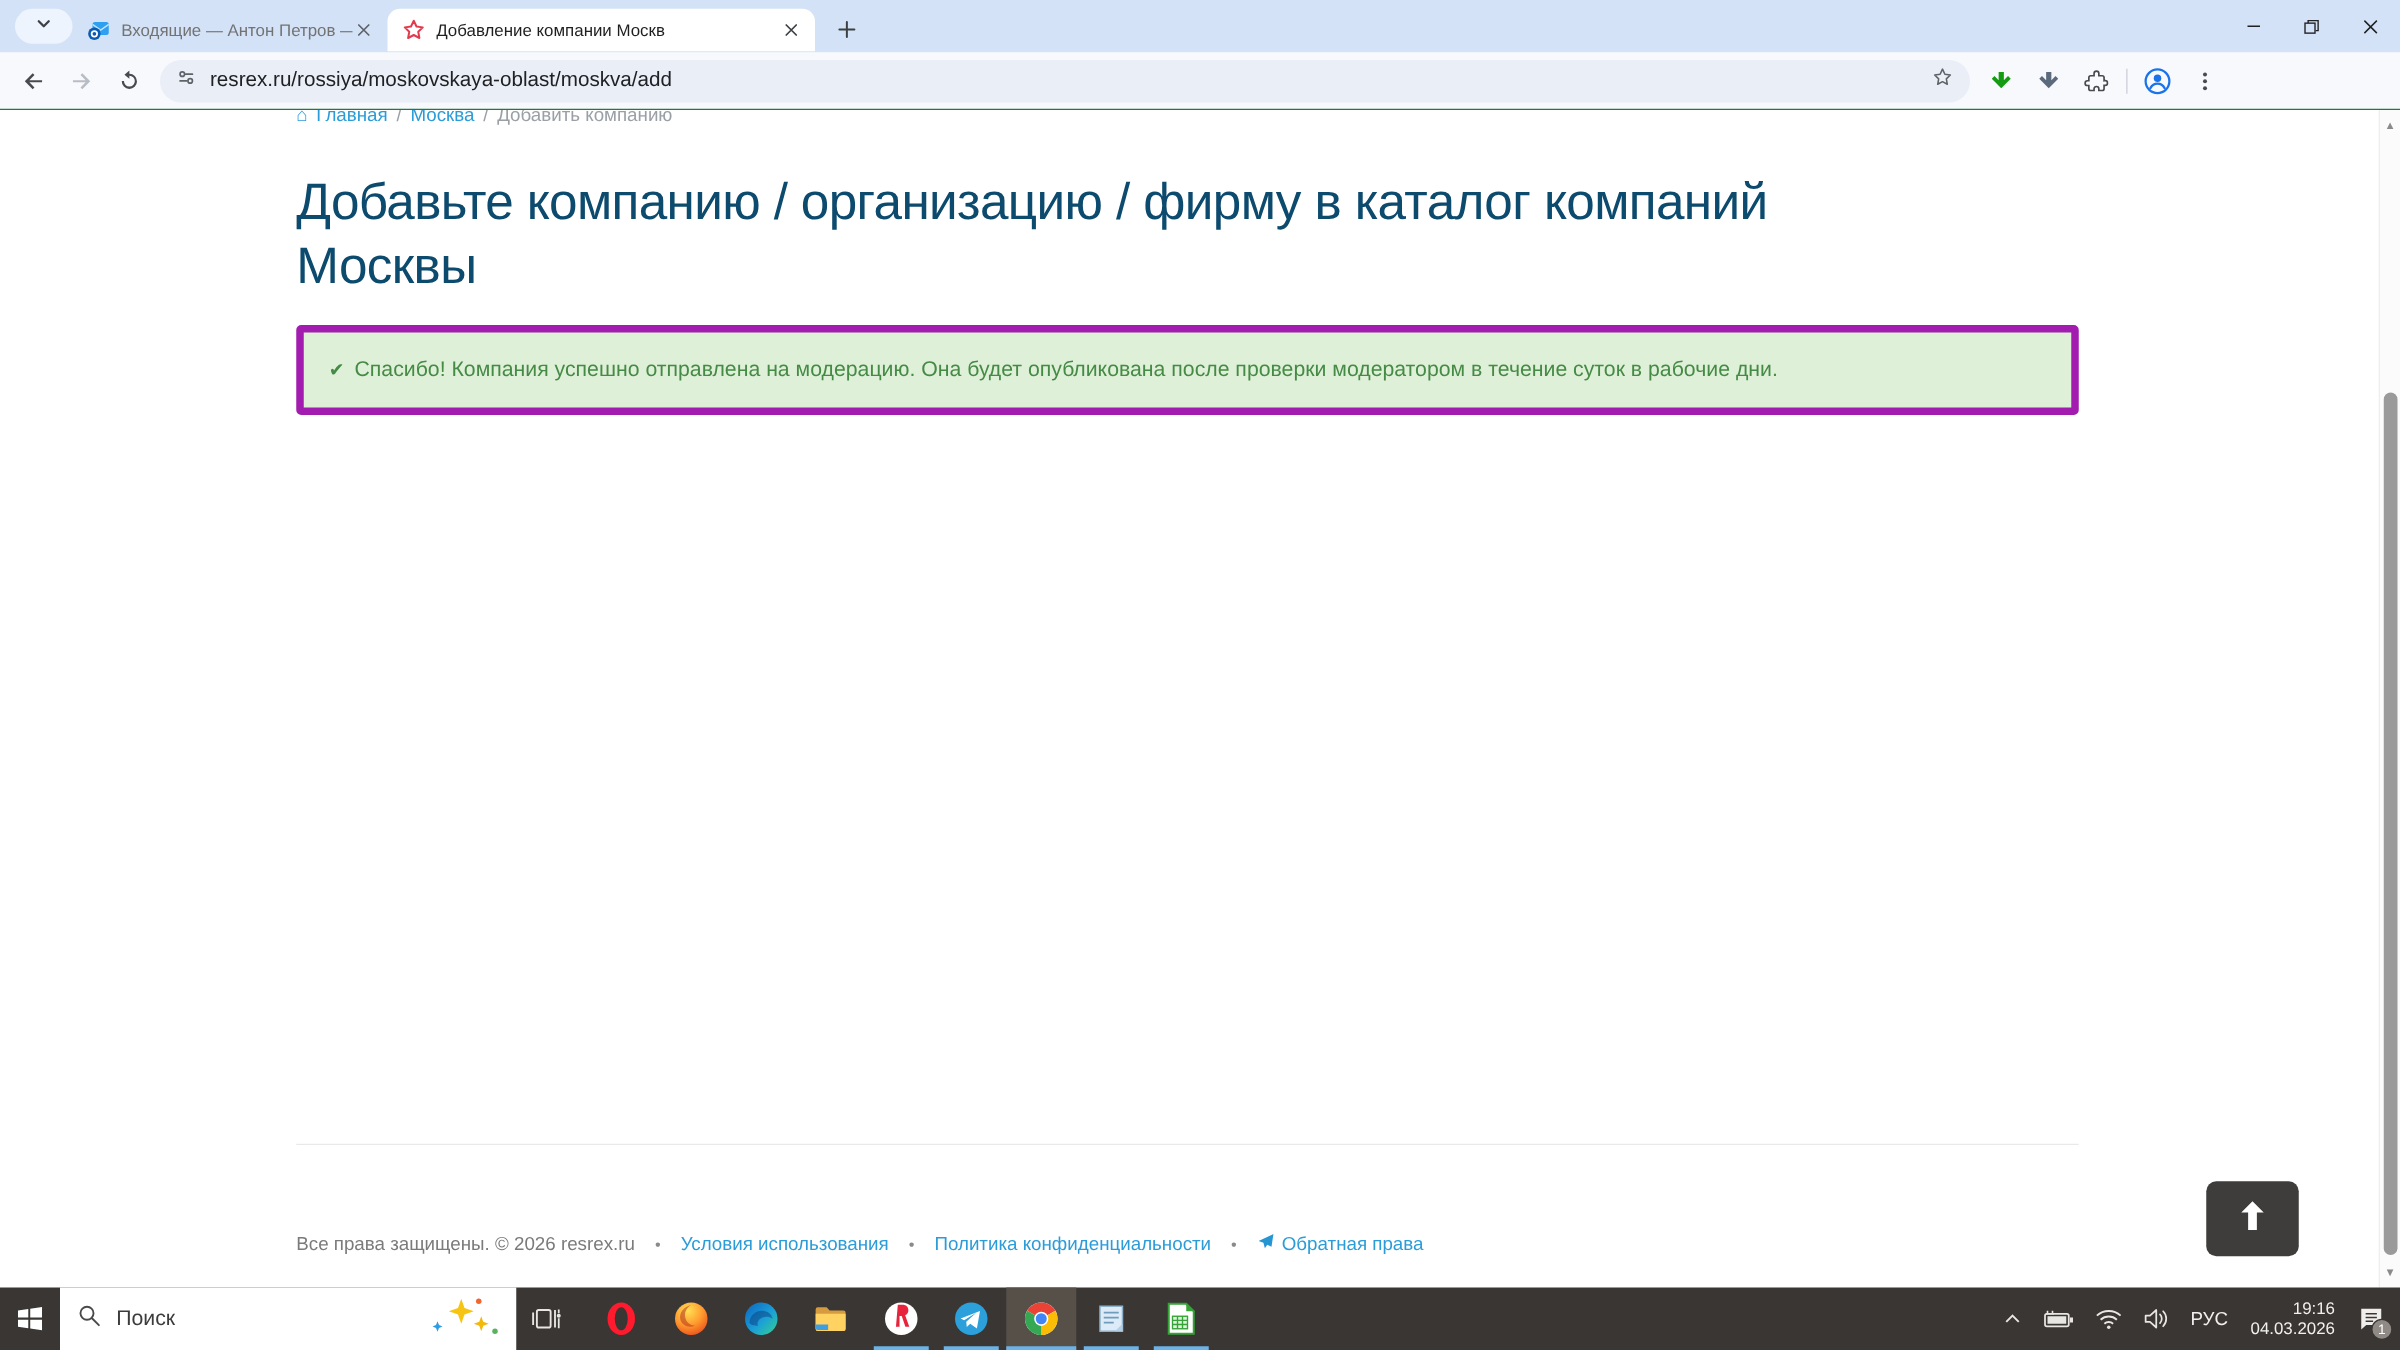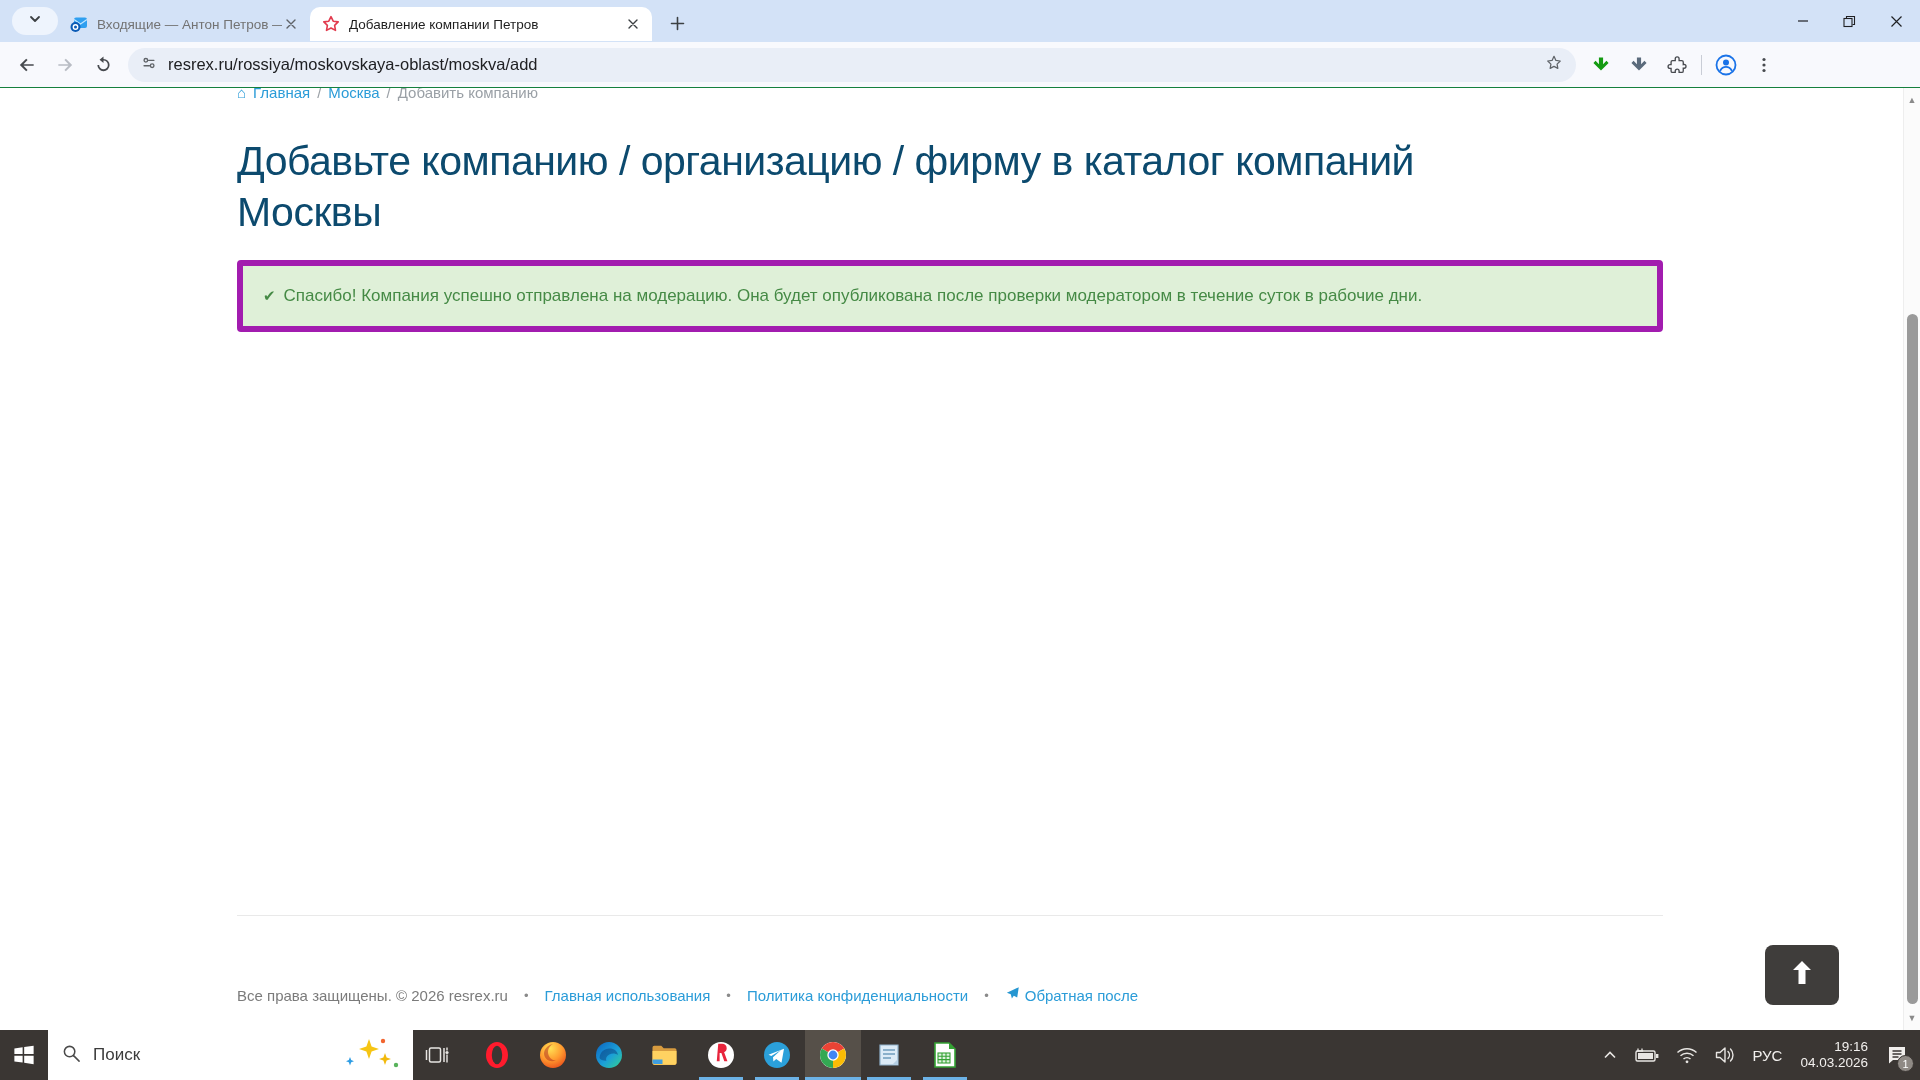--- a/index.html
+++ b/index.html
@@ -97,21 +97,21 @@
           </svg>
       </span>
     </div>
 
     <div class="tab active">
       <span class="favicon">
         <svg width="18" height="18" viewBox="0 0 18 18">
             <path d="M9 1.6l2.2 4.6 5 .7-3.6 3.5.9 5-4.5-2.4-4.5 2.4.9-5L1.8 6.9l5-.7z" fill="#fff" stroke="#e23b4e" stroke-width="1.6" stroke-linejoin="round"></path>
           </svg>
       </span>
-      <span class="tab-title">Добавление компании Петров</span>
+      <span class="tab-title">Добавление компании Москв</span>
       <span class="tab-close">
         <svg width="10" height="10" viewBox="0 0 10 10">
             <path d="M1 1l8 8M9 1l-8 8" stroke="#3c4043" stroke-width="1.4" stroke-linecap="round"></path>
           </svg>
       </span>
     </div>
 
     <div class="newtab-btn">
       <svg width="15" height="15" viewBox="0 0 15 15">
           <path d="M7.5 1.5v12M1.5 7.5h12" stroke="#3c4043" stroke-width="1.6" stroke-linecap="round"></path>
@@ -224,31 +224,31 @@
       <div class="alert-success">
         <span class="check">✔</span><span>Спасибо! Компания успешно отправлена на модерацию. Она будет опубликована после проверки модератором в течение суток в рабочие дни.</span>
       </div>
     </div>
 
     <div class="content-divider"></div>
 
     <div class="site-footer">
       <span>Все права защищены. © 2026 resrex.ru</span>
       <span class="dot-sep">•</span>
-      <a>Главная использования</a>
+      <a>Условия использования</a>
       <span class="dot-sep">•</span>
       <a>Политика конфиденциальности</a>
       <span class="dot-sep">•</span>
       <a>
         <span>
           <svg width="15" height="15" viewBox="0 0 24 24">
               <path d="M22 2L3 10.8l6.2 2.3L11 20l3.1-4.3 5.4 2.5z" fill="#2596d1"></path>
             </svg>
         </span>
-        <span>Обратная после</span>
+        <span>Обратная права</span>
       </a>
     </div>
 
     <div class="scrolltop-btn">
       <span>
         <svg width="24" height="26" viewBox="0 0 24 26">
             <path d="M12 1l9 9h-5.5v14h-7V10H3z" fill="#fff"></path>
           </svg>
       </span>
     </div>

